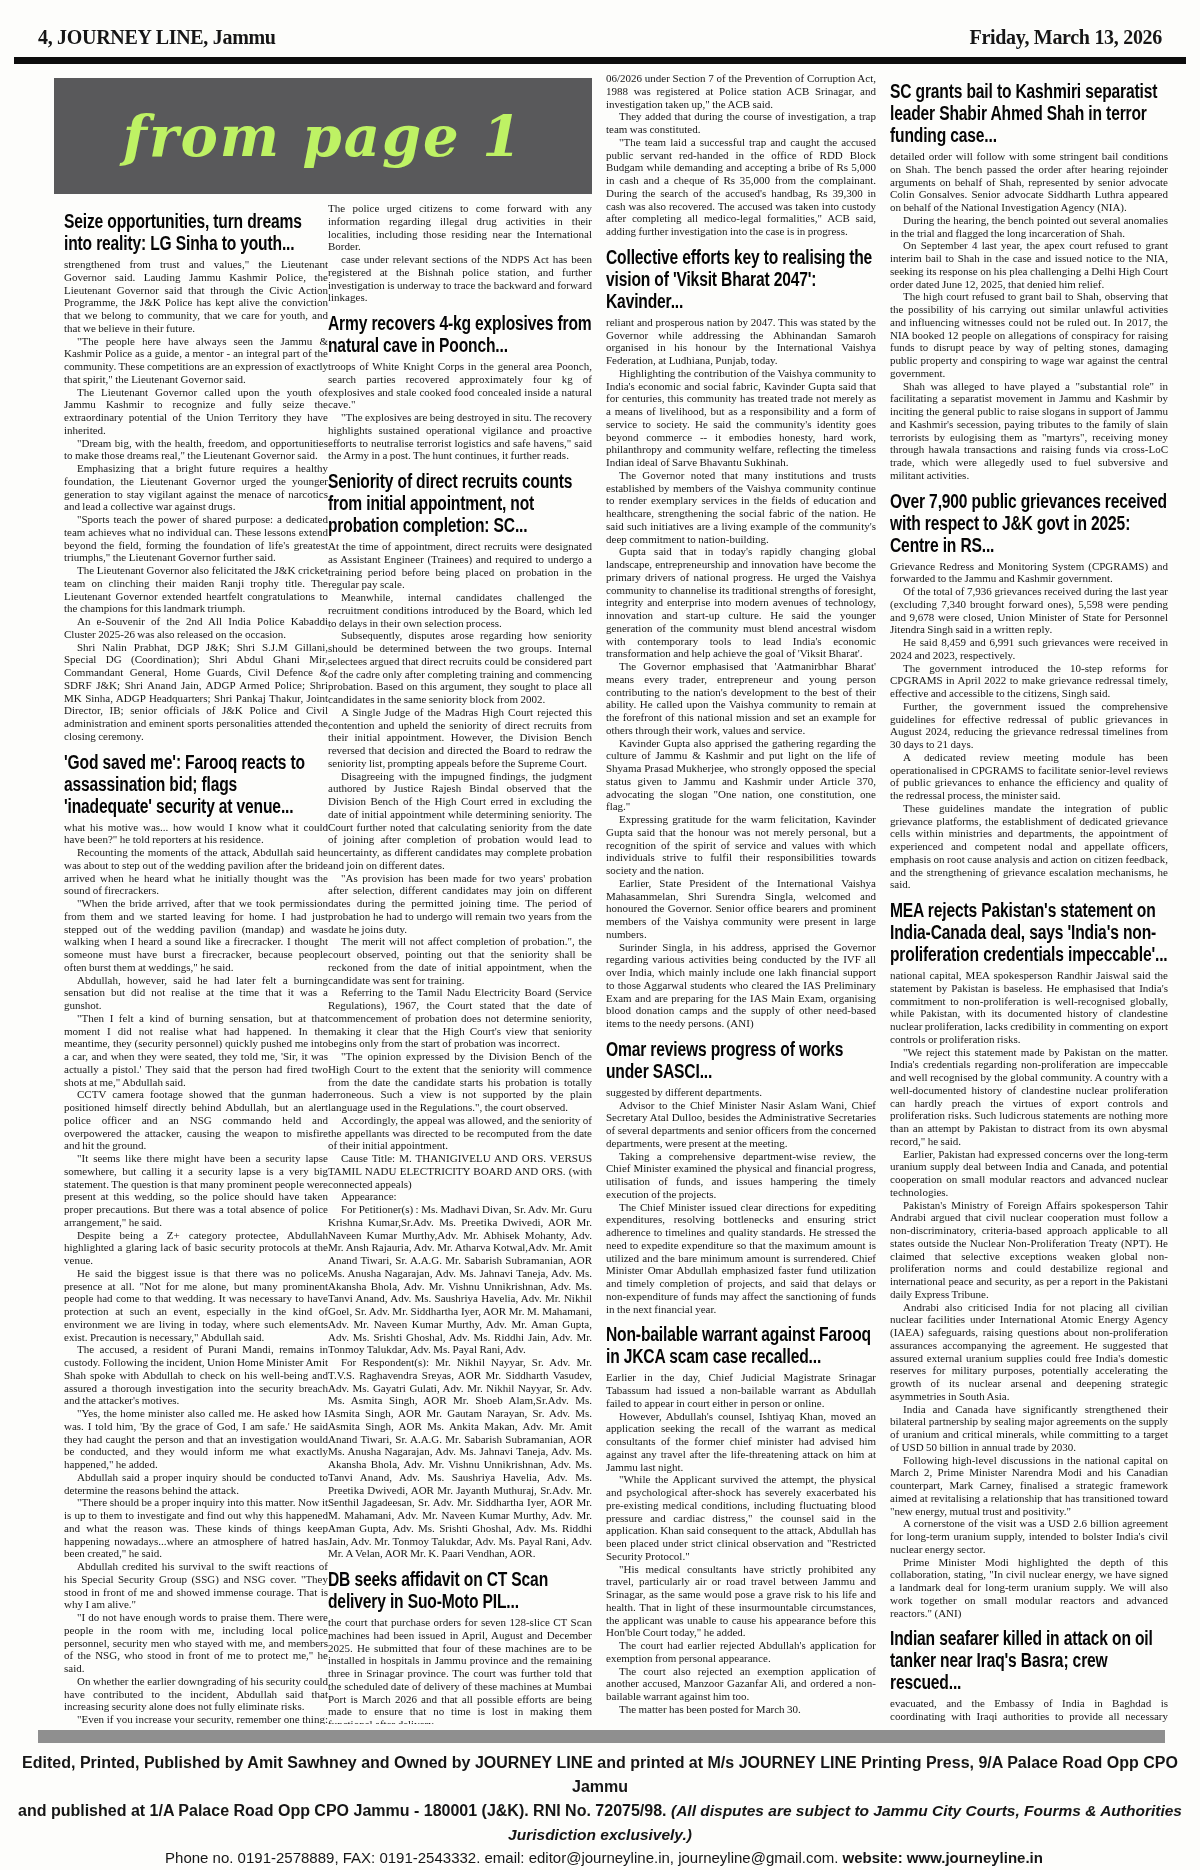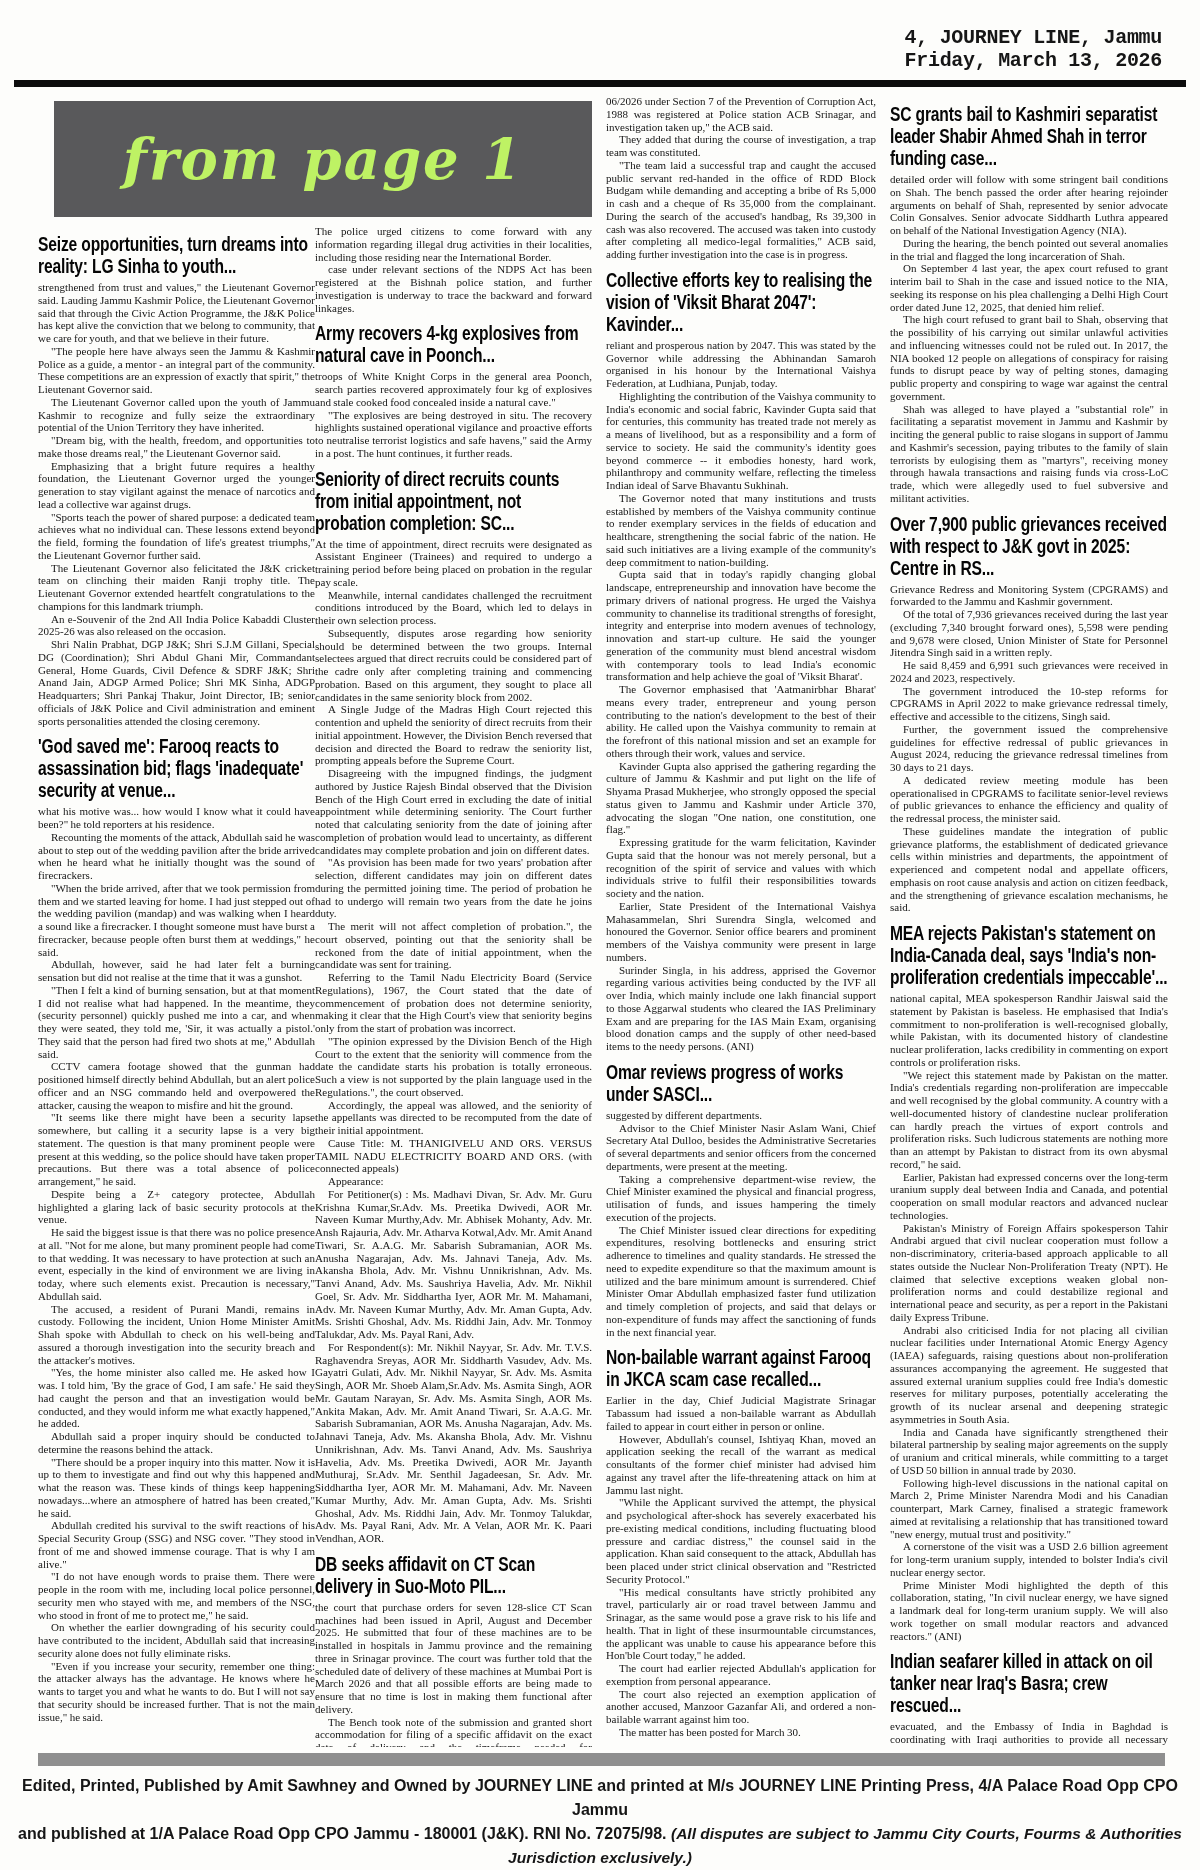--- a/index.html
+++ b/index.html
@@ -1,29 +1,29 @@
 <!DOCTYPE html>
 <html><head>
 <meta charset="utf-8">
 <style>
   html,body{margin:0;padding:0;background:#e8e8e8;}
   .page{position:relative;width:1200px;height:1870px;margin:0 auto;background:#fdfdfb;overflow:hidden;
         font-family:"Liberation Serif",serif;color:#161616;}
   
   .masthead{display:flex;justify-content:space-between;align-items:flex-end;
-            padding:26px 38px 6px 38px;font-family:Liberation Mono, monospace;
-            font-weight:bold;font-size:20px;letter-spacing:-0.3px;flex-direction:column;}
+            padding:26px 38px 6px 38px;font-family:Liberation Serif, serif;
+            font-weight:bold;font-size:20px;letter-spacing:-0.3px;}
   .header-rule{height:7px;background:#0d0d0d;margin:2px 14px 0 14px;}
   
   .main{display:flex;gap:14px;padding:8px 35px 0 38px;height:1652px;overflow:hidden;}
   .left-half{flex:0 0 554px;display:flex;flex-direction:column;}
   .banner{height:116px;background:#59595b;margin:6px 0 8px 16px;display:flex;align-items:center;justify-content:center;}
   .banner span{font-family:"DejaVu Serif",serif;font-style:italic;font-weight:bold;
                font-size:56px;color:#bef264;letter-spacing:2px;}
-  .cols2{display:flex;flex:1;min-height:0;}
+  .cols2{display:flex;flex:1;min-height:0;margin-left:26px;}
   .col{overflow:hidden;}
   .cols2 .col{flex:1;}
   .col3{flex:0 0 270px;}
   .col4{flex:0 0 278px;}
   
   .headline{font-family:"Liberation Sans",sans-serif;font-weight:bold;
             font-size:20px;line-height:1.1;margin:8px 0 4px 0;color:#060606;
             transform:scaleX(0.78);transform-origin:0 50%;width:128%;letter-spacing:-0.2px;}
   .article p{margin:0;font-size:11px;line-height:1.16;text-align:justify;text-indent:13px;word-spacing:-0.3px;}
   .article p:first-of-type{text-indent:0;}
@@ -194,21 +194,21 @@
         <div class="article">
           <h2 class="headline">Indian seafarer killed in attack on oil tanker near Iraq's Basra; crew rescued...</h2>
           <p>evacuated, and the Embassy of India in Baghdad is coordinating with Iraqi authorities to provide all necessary assistance. The Directorate General of Shipping (DGS) said on Thursday that the tanker, MT Safesea Vishnu, was struck by an unidentified object at around 2100 hrs UTC while conducting ship-to-ship (STS) cargo loading operations off Khor Al Zubair Port. The vessel, flagged in the Marshall Islands and carrying about 48,000 metric tonnes of naphtha, caught fire following the impact.</p>
         </div>
       </div>
   </div>
 
   <div class="gray-bar"></div>
 
   <footer class="imprint">
-    <div class="l1">Edited, Printed, Published by Amit Sawhney and Owned by JOURNEY LINE and printed at M/s JOURNEY LINE Printing Press, 4/A Palace Road Opp CPO Jammu</div>
+    <div class="l1">Edited, Printed, Published by Amit Sawhney and Owned by JOURNEY LINE and printed at M/s JOURNEY LINE Printing Press, 9/A Palace Road Opp CPO Jammu</div>
     <div class="l2">
       <span class="l2b">and published at 1/A Palace Road Opp CPO Jammu - 180001 (J&amp;K). RNI No. 72075/98.</span>
       <span class="l2i">(All disputes are subject to Jammu City Courts, Fourms &amp; Authorities Jurisdiction exclusively.)</span>
     </div>
     <div class="l3">
       <span>Phone no. 0191-2578889, FAX: 0191-2543332. email: editor@journeyline.in, journeyline@gmail.com. </span>
       <b>website: www.journeyline.in</b>
     </div>
   </footer>
 

